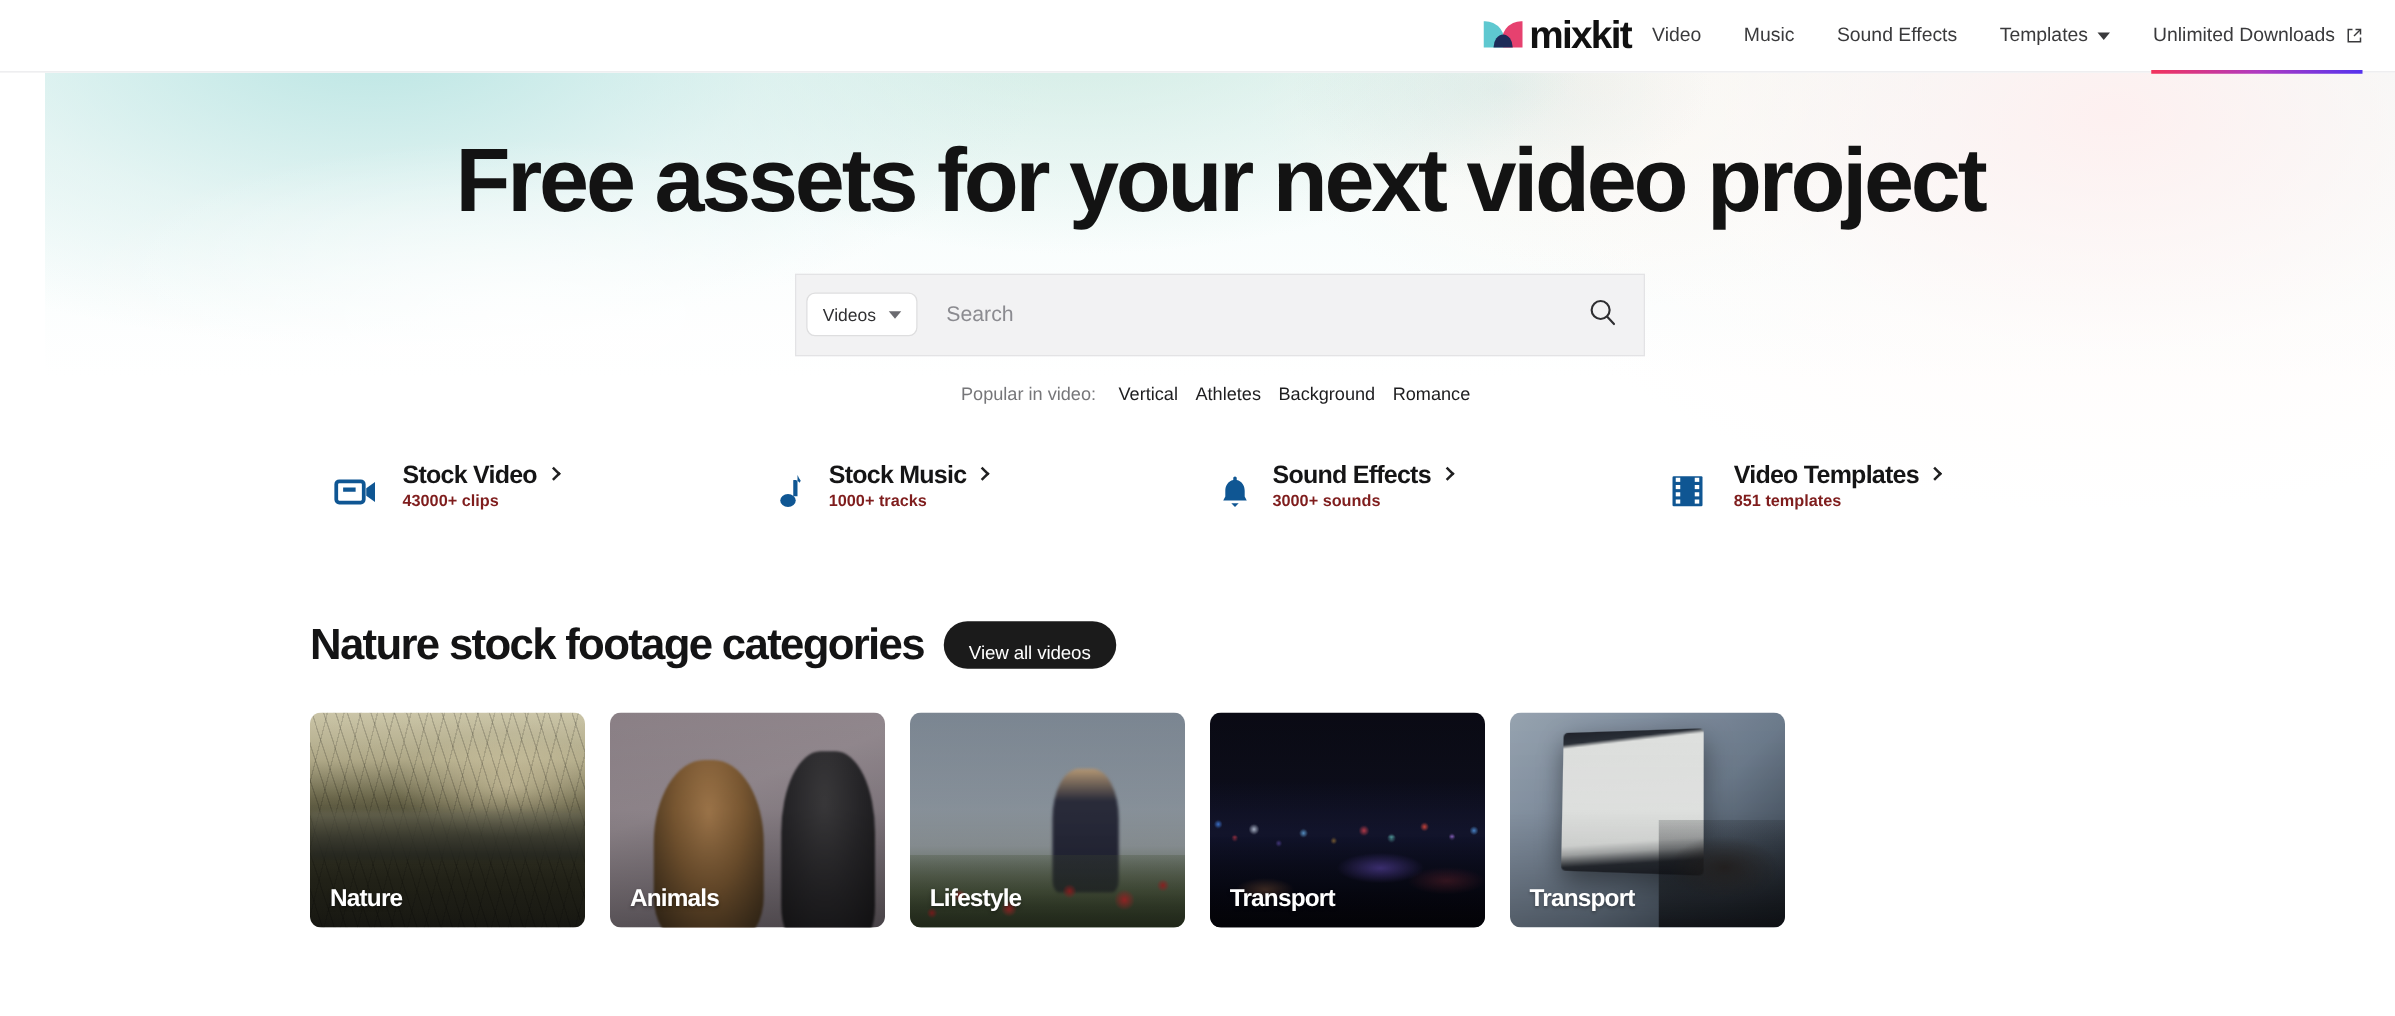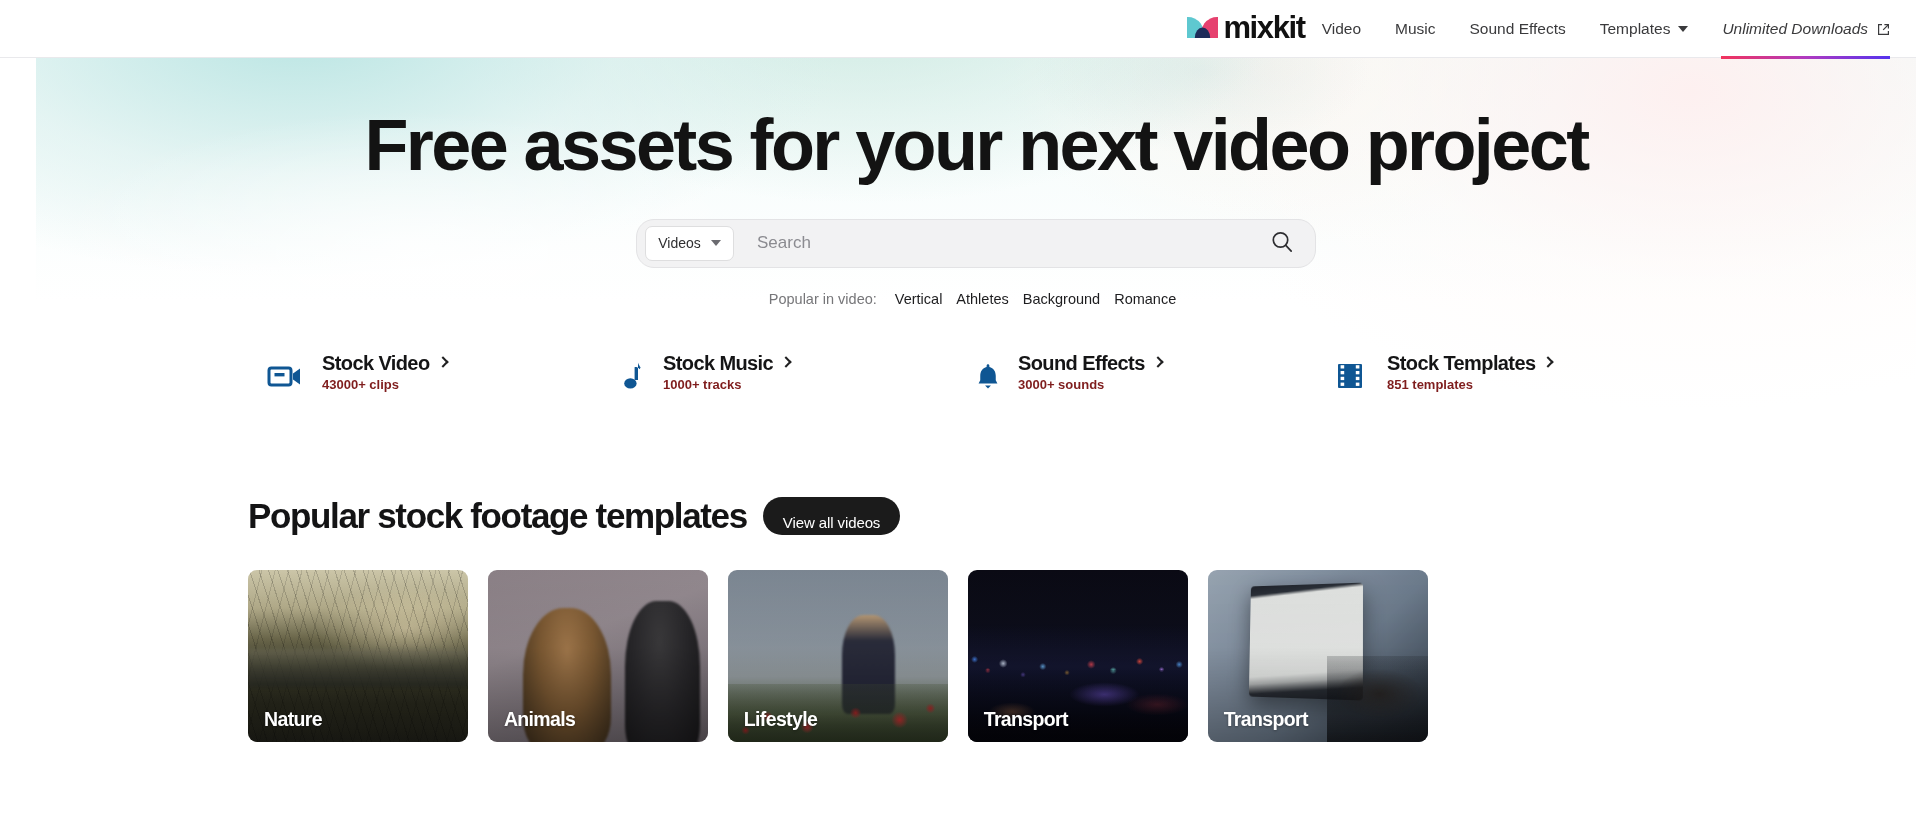--- a/index.html
+++ b/index.html
@@ -70,21 +70,21 @@
     white-space: nowrap;
   }
   .nav-item.has-caret::after {
     content: "";
     display: inline-block;
     margin-left: 8px;
     border-left: 5px solid transparent;
     border-right: 5px solid transparent;
     border-top: 6px solid #3a3a3c;
   }
-  .nav-item.last { padding-right: 0; font-style: italic; }
+  .nav-item.last { padding-right: 0; }
   .nav-underline {
     position: absolute;
     left: 16px;
     right: 0px;
     bottom: -1px;
     height: 3px;
     background: linear-gradient(90deg, #f2335c 0%, #b03ac0 50%, #5533ee 100%);
   }
   .ext-icon {
     display: inline-block;
@@ -129,24 +129,24 @@
     font-weight: bold;
     letter-spacing: -2.6px;
     color: #131313;
     line-height: 1.04;
   }
 
   
   .search-wrap {
     margin: 36px auto 0;
     width: 680px;
-    height: 49px;
+    height: 66px;
     background: #f2f2f3;
     border: 1px solid #e3e3e5;
-    border-radius: 18px;
+    border-radius: 0;
     display: flex;
     align-items: center;
     padding: 0 16px 0 8px;
   }
   .search-select {
     height: 35px;
     min-width: 89px;
     background: #ffffff;
     border: 1px solid #dededf;
     border-radius: 7px;
@@ -591,34 +591,34 @@
             <rect x="5.6" y="15.8" width="3.6" height="3.3" fill="#fff"></rect>
             <rect x="5.6" y="21.6" width="3.6" height="3.3" fill="#fff"></rect>
             <rect x="20.8" y="4.2" width="3.6" height="3.3" fill="#fff"></rect>
             <rect x="20.8" y="10" width="3.6" height="3.3" fill="#fff"></rect>
             <rect x="20.8" y="15.8" width="3.6" height="3.3" fill="#fff"></rect>
             <rect x="20.8" y="21.6" width="3.6" height="3.3" fill="#fff"></rect>
           </svg>
         </span>
         <span class="ql-texts">
           <span class="ql-title">
-            <span>Stock Templates</span>
+            <span>Video Templates</span>
             <span class="chev"></span>
           </span>
           <span class="ql-sub">851 templates</span>
         </span>
       </div>
 
     </div>
   </div>
 </div>
 
 <div class="cats">
   <div class="cats-head">
-    <h2 class="cats-title">Popular stock footage templates</h2>
+    <h2 class="cats-title">Nature stock footage categories</h2>
     <button class="view-all">View all videos</button>
   </div>
 
   <div class="cat-grid">
 
     <div class="cat-card">
       <span class="cat-img img-nature"></span>
       <span class="cat-shade"></span>
       <span class="cat-label">Nature</span>
     </div>

